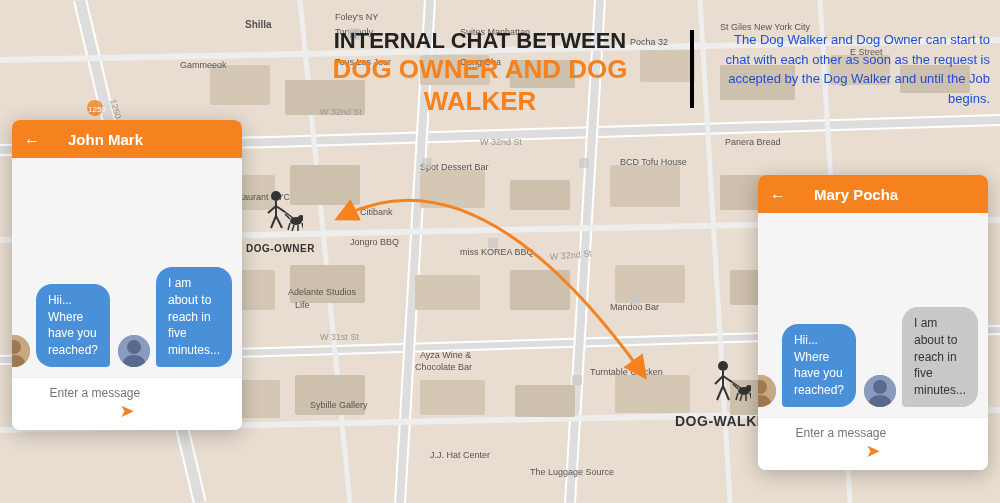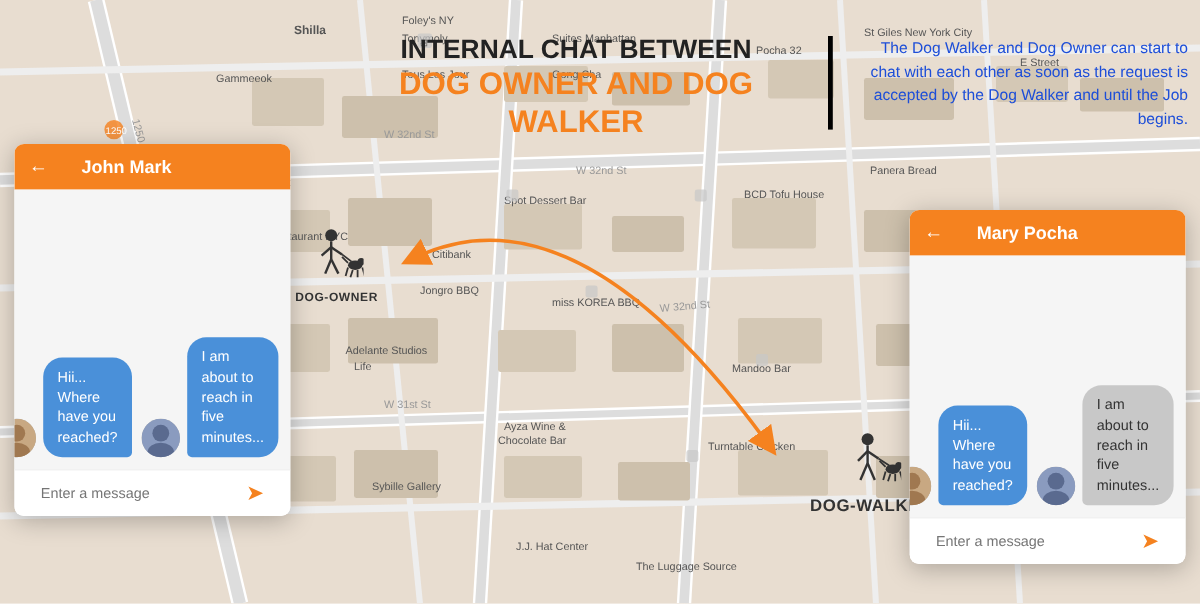--- a/index.html
+++ b/index.html
@@ -169,20 +169,21 @@
       height: 32px;
     }
 
     .chat-input-row {
       display: flex;
       align-items: center;
       padding: 8px 22px;
       border-top: 1px solid #eee;
       background: #fff;
       flex-shrink: 0;
+      flex-direction: column;
     }
 
     .chat-input {
       flex: 1;
       border: none;
       outline: none;
       font-size: 12px;
       color: #999;
       background: transparent;
     }

